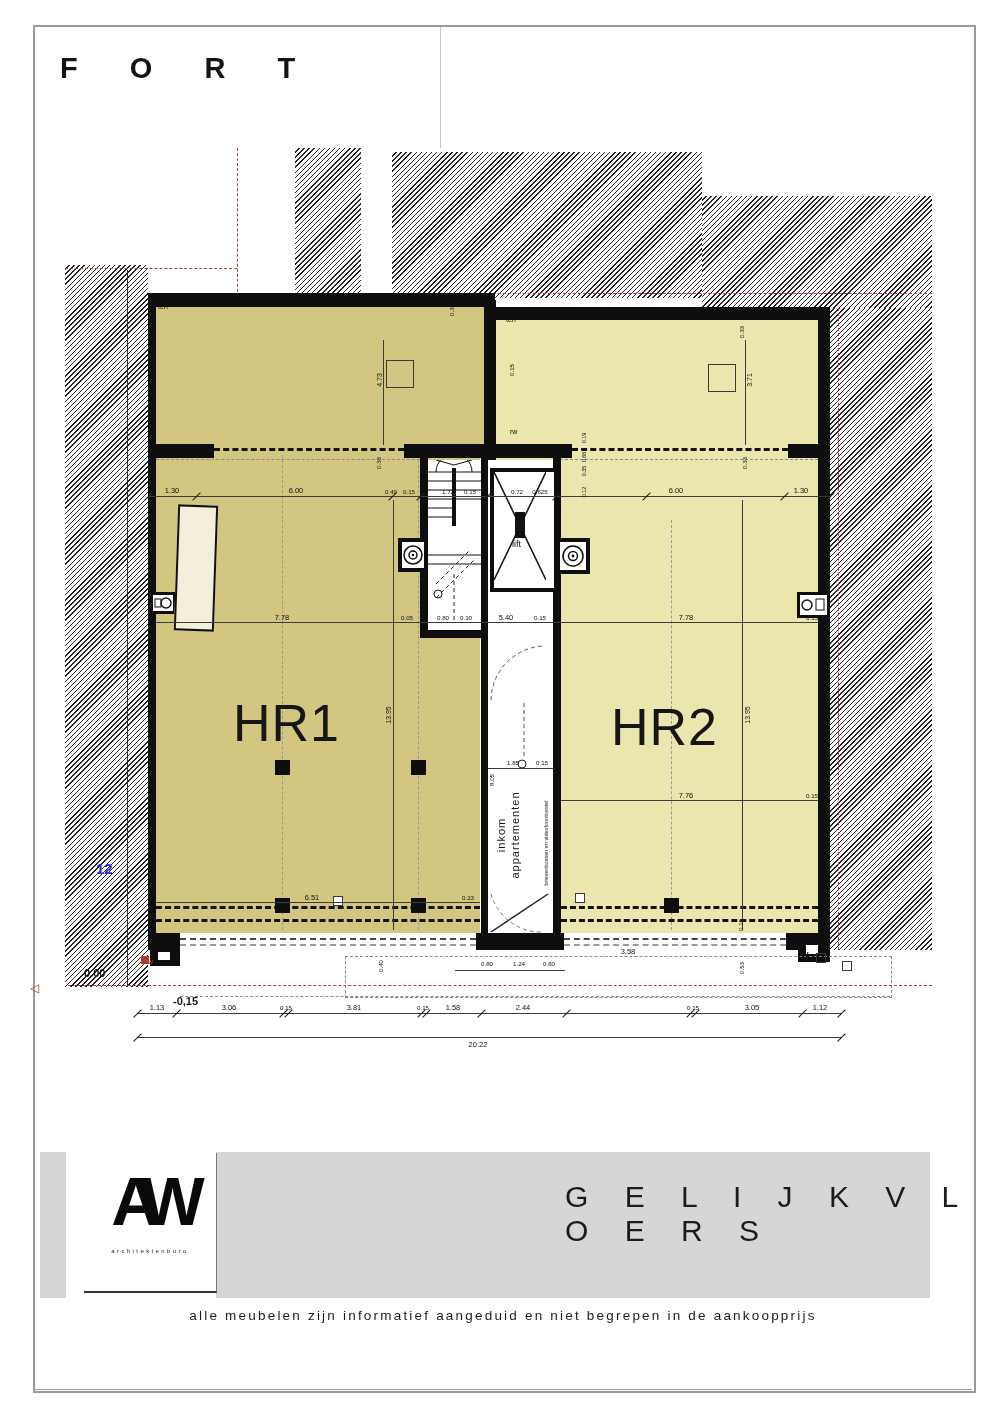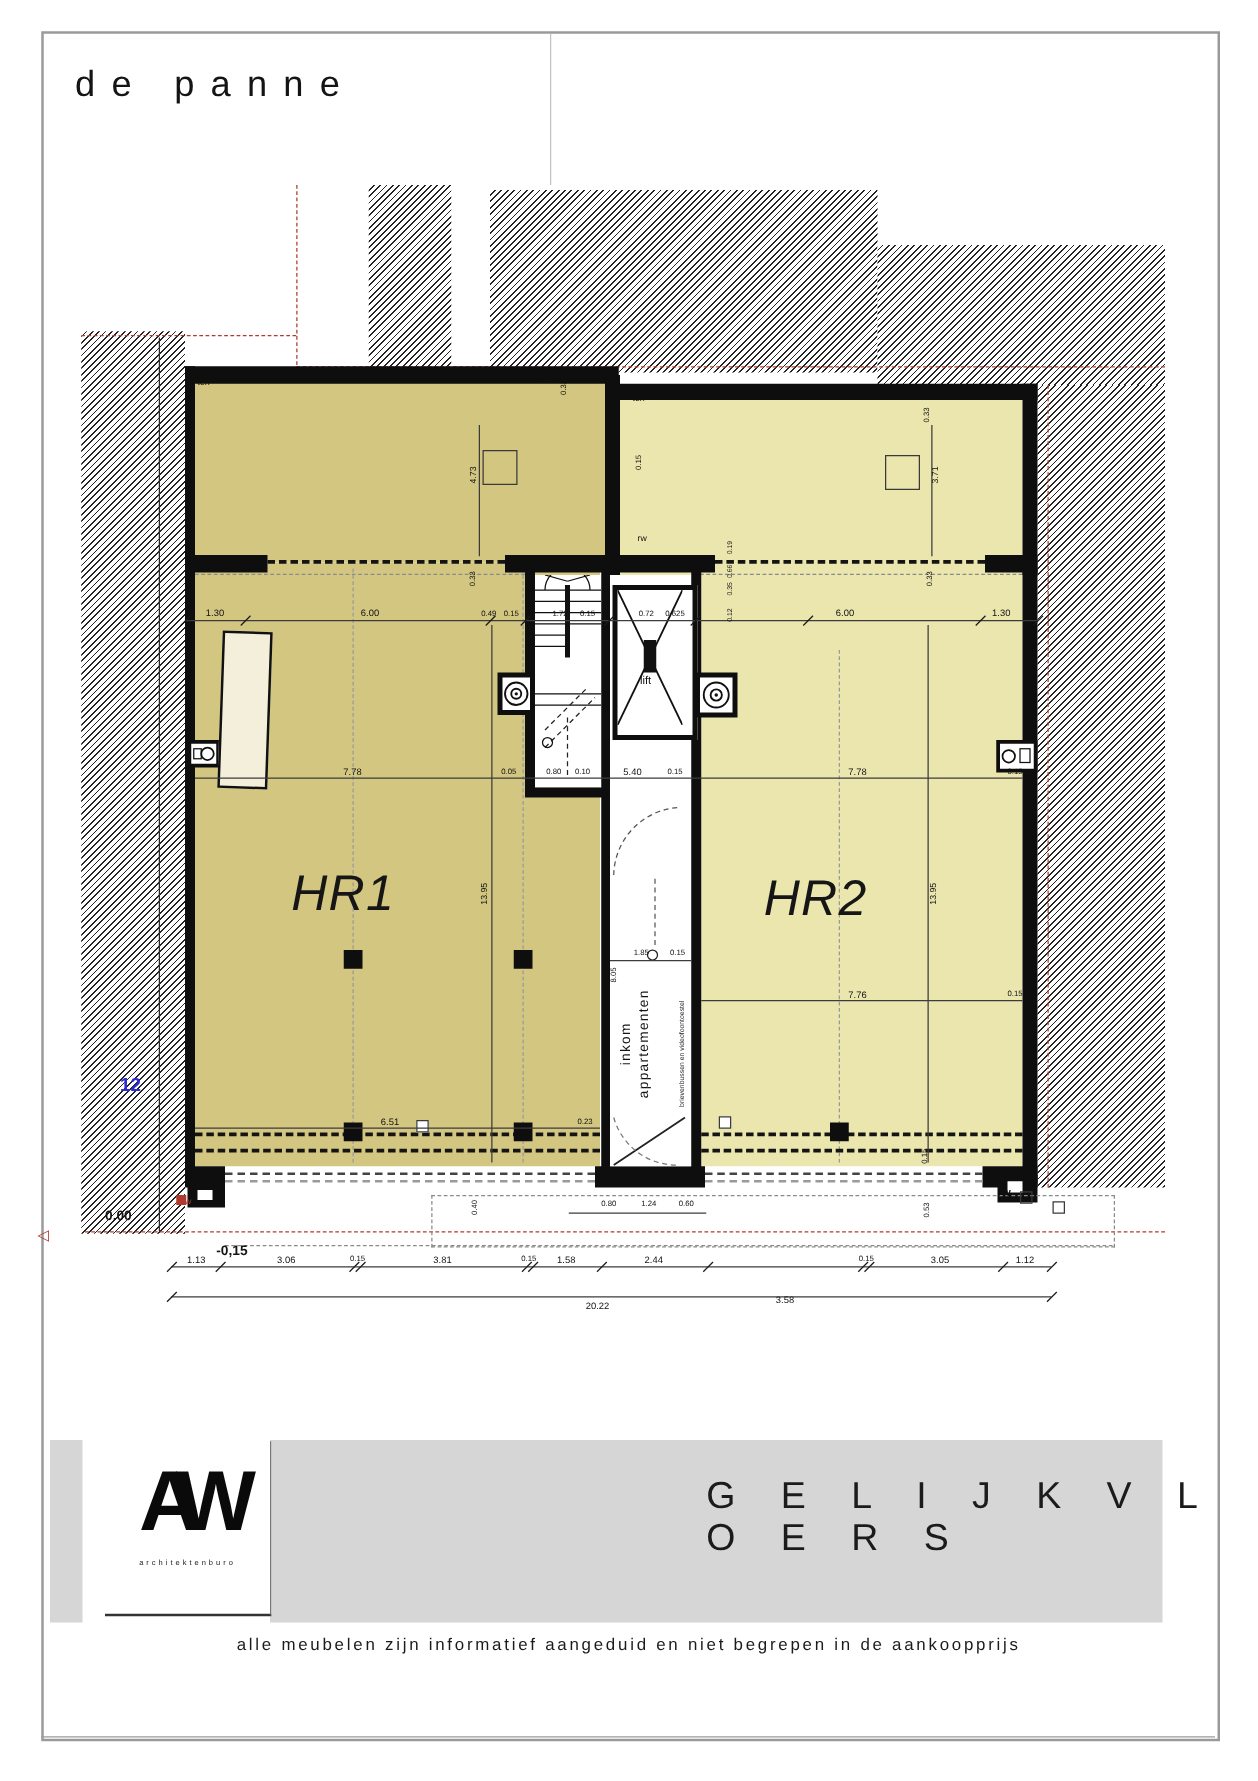--- a/index.html
+++ b/index.html
@@ -17,21 +17,21 @@
   .dashline{height:0;border-top:1px dashed #8a8a8a;}
   .bolddash{height:0;border-top:3px dashed #141414;}
   .reddash{height:0;border-top:1px dashed var(--c-red);}
   .redvdash{width:0;border-left:1px dashed var(--c-red);}
   .dim{position:absolute;transform:translateX(-50%);font-size:7.5px;line-height:1;color:#101010;white-space:nowrap;}
   .dimv{position:absolute;transform:translate(-50%,-50%) rotate(-90deg);font-size:7px;line-height:1;color:#101010;white-space:nowrap;}
   .sm{font-size:6.2px;}
   .xs{font-size:5.5px;}
   .lbl{position:absolute;font-size:7px;line-height:1;color:#101010;white-space:nowrap;}
   .tick{position:absolute;width:1px;height:11px;background:#1a1a1a;transform:rotate(45deg);top:-5px;}
-  .roomname{position:absolute;font-size:40px;letter-spacing:1px;color:#161616;font-style:italic;}
+  .roomname{position:absolute;font-size:52px;letter-spacing:1px;color:#161616;}
   .sqopen{position:absolute;border:1.5px solid #3a3a3a;background:transparent;}
   .col{position:absolute;width:15px;height:15px;background:#0e0e0e;}
   .spotbox{position:absolute;background:#0e0e0e;}
   .title{left:60px;top:52px;width:890px;display:flex;justify-content:space-between;align-items:baseline;font-size:29px;color:#141414;}
   .t1{letter-spacing:13px;}
   .t2{font-weight:bold;letter-spacing:22px;}
   .t3{letter-spacing:13px;}
   .grayband{background:var(--c-band);}
   .gelijk{position:absolute;left:565px;top:1180px;font-size:30px;letter-spacing:14px;color:#1b1b1b;}
   .disclaimer{position:absolute;left:503px;top:1308px;transform:translateX(-50%);font-size:13.5px;letter-spacing:2.2px;color:#1b1b1b;white-space:nowrap;}
@@ -41,21 +41,21 @@
   .redtri{position:absolute;left:30px;top:981px;color:var(--c-red);font-size:12px;}
   svg{display:block;}
 </style>
 </head>
 <body>
 
 <div class="abs frame"></div>
 <div class="abs" style="left:33px;top:1389px;width:939px;height:1px;background:#9a9a9a"></div>
 
 <div class="abs title">
-  <span class="t3">de panne</span>
+  <span class="t2">F O R T</span>
 </div>
 <div class="abs" style="left:440px;top:27px;width:1px;height:121px;background:#c4c4c4"></div>
 
 <div class="abs" style="left:0;top:0;width:1006px;height:1100px">
 
   <div class="abs hatch" style="left:65px;top:265px;width:83px;height:722px"></div>
   <div class="abs hatch" style="left:295px;top:148px;width:66px;height:150px"></div>
   <div class="abs hatch" style="left:392px;top:152px;width:310px;height:146px"></div>
   <div class="abs hatch" style="left:702px;top:196px;width:230px;height:112px"></div>
   <div class="abs hatch" style="left:830px;top:308px;width:102px;height:642px"></div>
@@ -302,21 +302,21 @@
   <span class="dim sm" style="left:519px;top:961px">1.24</span>
   <span class="dim sm" style="left:549px;top:961px">0.60</span>
 
   <span class="dim" style="left:157px;top:1004px">1.13</span>
   <span class="dim" style="left:229px;top:1004px">3.06</span>
   <span class="dim sm" style="left:286px;top:1005px">0.15</span>
   <span class="dim" style="left:354px;top:1004px">3.81</span>
   <span class="dim sm" style="left:423px;top:1005px">0.15</span>
   <span class="dim" style="left:453px;top:1004px">1.58</span>
   <span class="dim" style="left:523px;top:1004px">2.44</span>
-  <span class="dim" style="left:628px;top:1036px">3.58</span>
+  <span class="dim" style="left:628px;top:948px">3.58</span>
   <span class="dim sm" style="left:693px;top:1005px">0.15</span>
   <span class="dim" style="left:752px;top:1004px">3.05</span>
   <span class="dim" style="left:820px;top:1004px">1.12</span>
   <span class="dim" style="left:478px;top:1041px">20.22</span>
 
   <span class="dimv" style="left:379px;top:380px">4.73</span>
   <span class="dimv" style="left:749px;top:380px">3.71</span>
   <span class="dimv" style="left:388px;top:715px">13.95</span>
   <span class="dimv" style="left:747px;top:715px">13.95</span>
   <span class="dimv sm" style="left:492px;top:780px">8.05</span>

